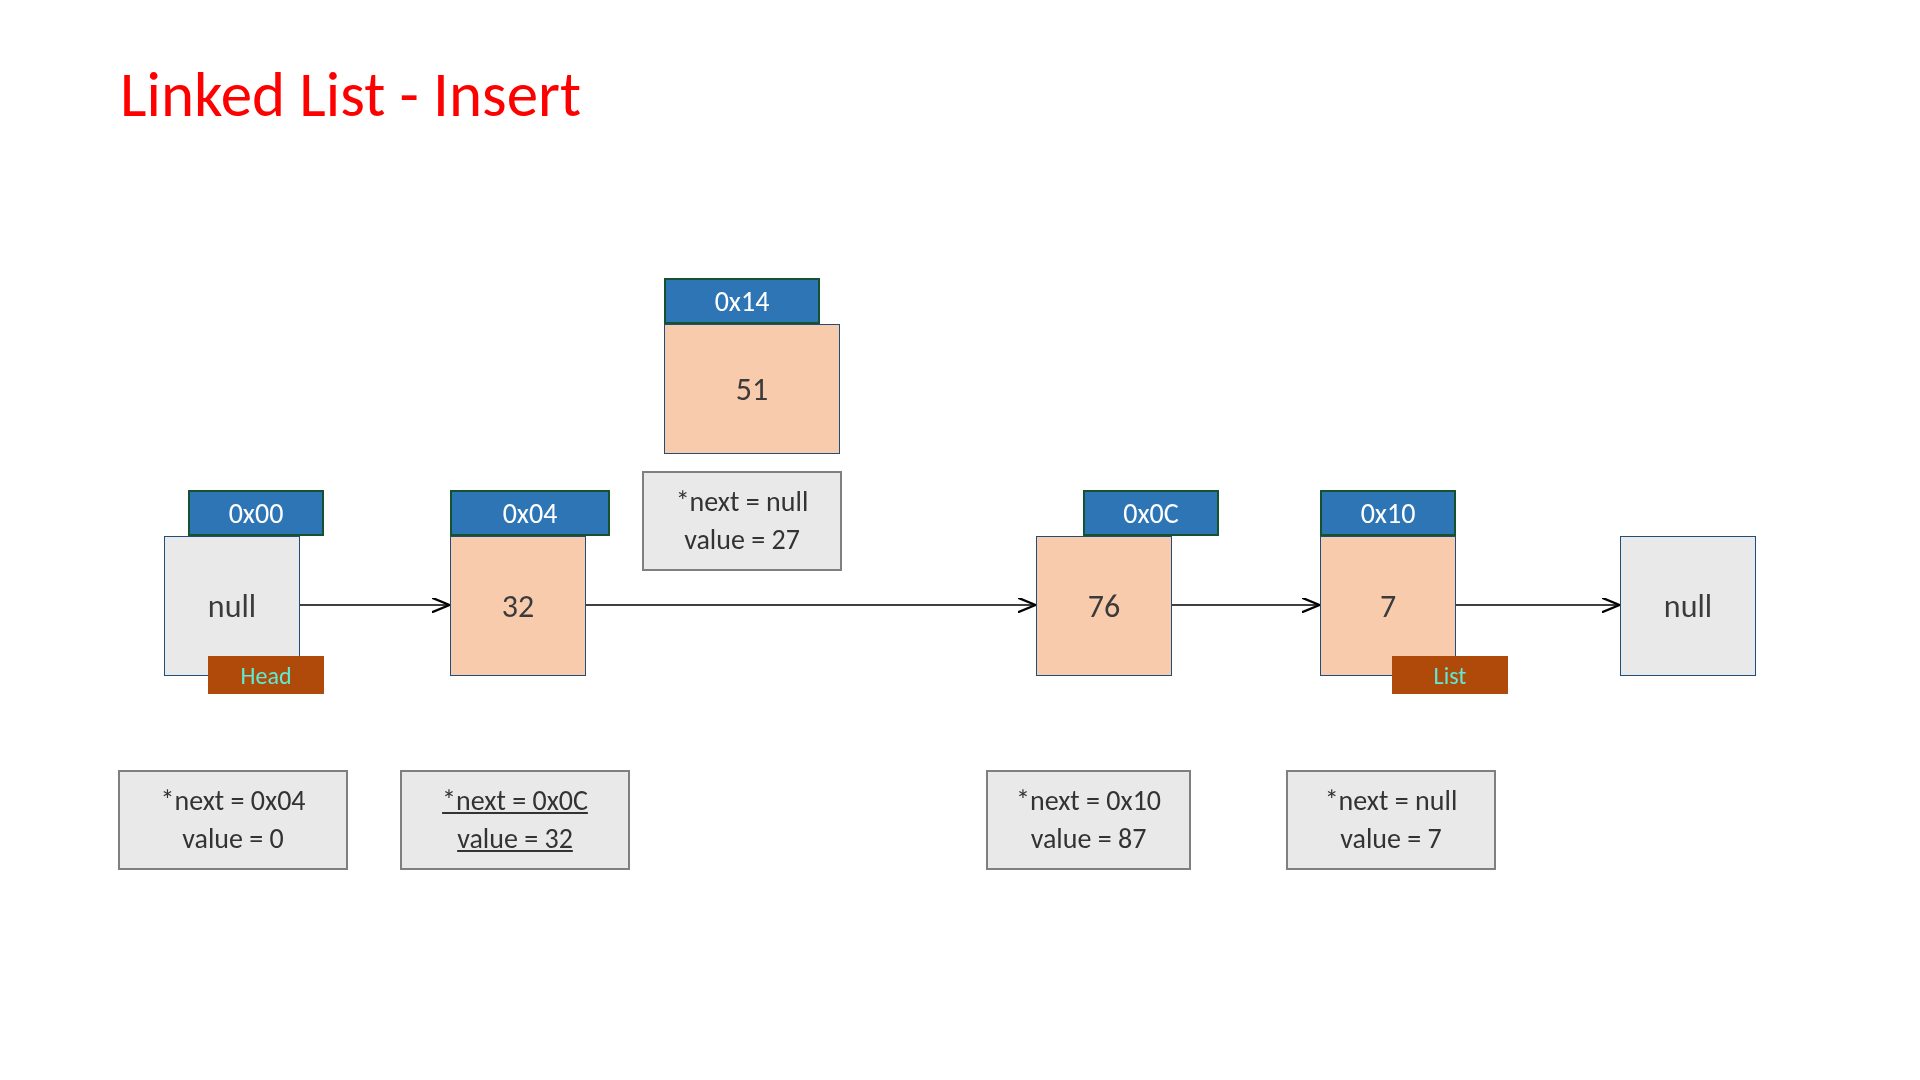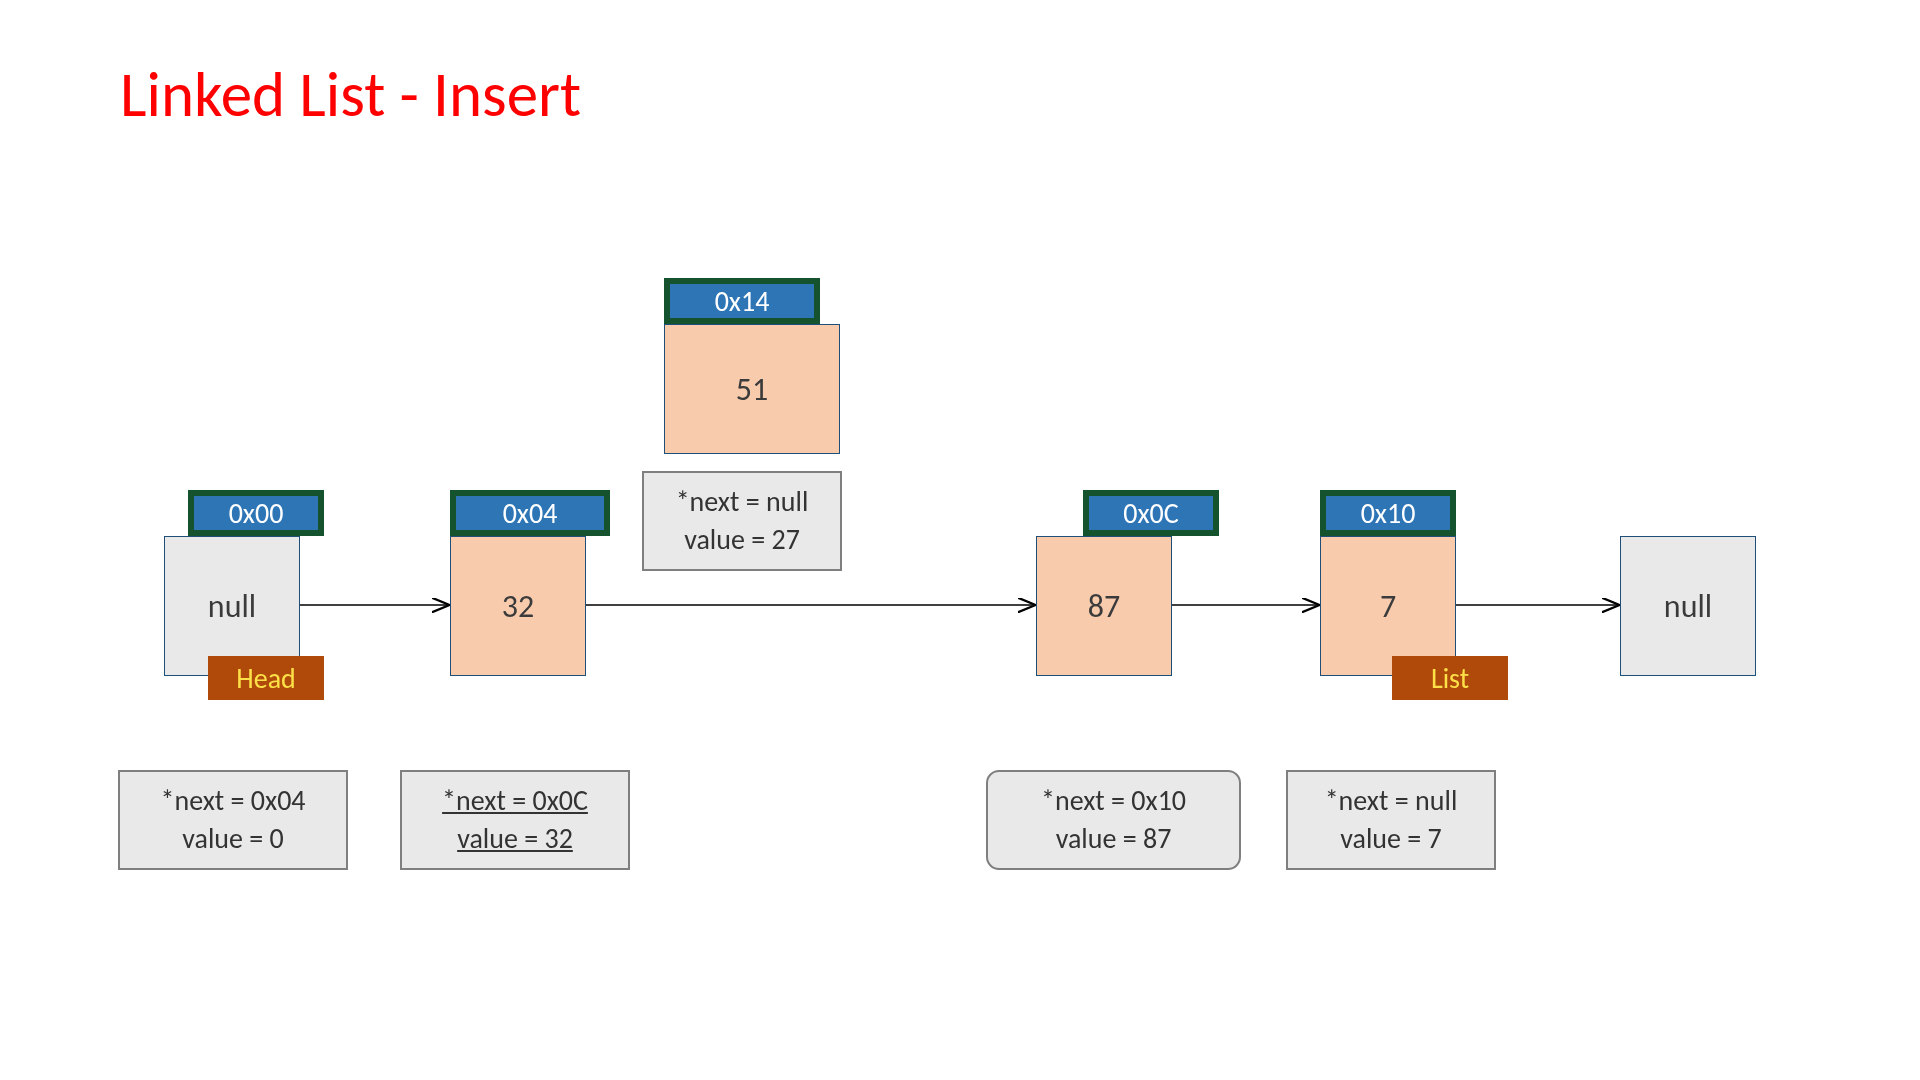--- a/index.html
+++ b/index.html
@@ -21,21 +21,21 @@
     color: #ff0000;
   }
   .addr-header {
     position: absolute;
     background: #2e75b6;
     color: #ffffff;
     font-size: 28px;
     display: flex;
     align-items: center;
     justify-content: center;
-    border: 6px solid #14532d;
+    border: 2px solid #14532d;
     height: 46px;
   }
   .node-body {
     position: absolute;
     border: 1px solid #1f4e79;
     font-size: 32px;
     display: flex;
     align-items: center;
     justify-content: center;
   }
@@ -46,26 +46,26 @@
     border: 1px solid #1f4e79;
     background: #e9e9e9;
     font-size: 32px;
     display: flex;
     align-items: center;
     justify-content: center;
   }
   .role-tag {
     position: absolute;
     background: #b04a0a;
-    color: #fde047;
-    font-size: 28px;
+    color: #5eead4;
+    font-size: 24px;
     display: flex;
     align-items: center;
     justify-content: center;
-    height: 44px;
+    height: 38px;
   }
   .info-box {
     position: absolute;
     border: 2px solid #7f7f7f;
     background: #e9e9e9;
     font-size: 28px;
     color: #333333;
     padding: 10px 20px;
     text-align: center;
     line-height: 1.35;
@@ -90,37 +90,37 @@
 </div>
 
 <div class="addr-header" style="left:164px; top:490px; width:136px;margin-left:24px;">0x00</div>
 <div class="node-body node-grey" style="left:164px; top:536px; width:136px; height:140px;">null</div>
 <div class="role-tag" style="left:208px; top:656px; width:116px;">Head</div>
 
 <div class="addr-header" style="left:450px; top:490px; width:160px;">0x04</div>
 <div class="node-body node-peach" style="left:450px; top:536px; width:136px; height:140px;">32</div>
 
 <div class="addr-header" style="left:1036px; top:490px; width:136px;margin-left:47px;">0x0C</div>
-<div class="node-body node-peach" style="left:1036px; top:536px; width:136px; height:140px;">87</div>
+<div class="node-body node-peach" style="left:1036px; top:536px; width:136px; height:140px;">76</div>
 
 <div class="addr-header" style="left:1320px; top:490px; width:136px;">0x10</div>
 <div class="node-body node-peach" style="left:1320px; top:536px; width:136px; height:140px;">7</div>
 <div class="role-tag" style="left:1392px; top:656px; width:116px;">List</div>
 
 <div class="node-null" style="left:1620px; top:536px; width:136px; height:140px;">null</div>
 
 <div class="info-box" style="left:118px; top:770px; width:230px;">
   <span>*next = 0x04</span><br>
   <span>value = 0</span>
 </div>
 <div class="info-box" style="left:400px; top:770px; width:230px;text-decoration:underline;">
   <span>*next = 0x0C</span><br>
   <span>value = 32</span>
 </div>
-<div class="info-box" style="left:986px; top:770px; width:255px;border-radius:13px;">
+<div class="info-box" style="left:986px; top:770px; width:205px;">
   <span>*next = 0x10</span><br>
   <span>value = 87</span>
 </div>
 <div class="info-box" style="left:1286px; top:770px; width:210px;">
   <span>*next = null</span><br>
   <span>value = 7</span>
 </div>
 
 <svg class="overlay">
   <defs>

